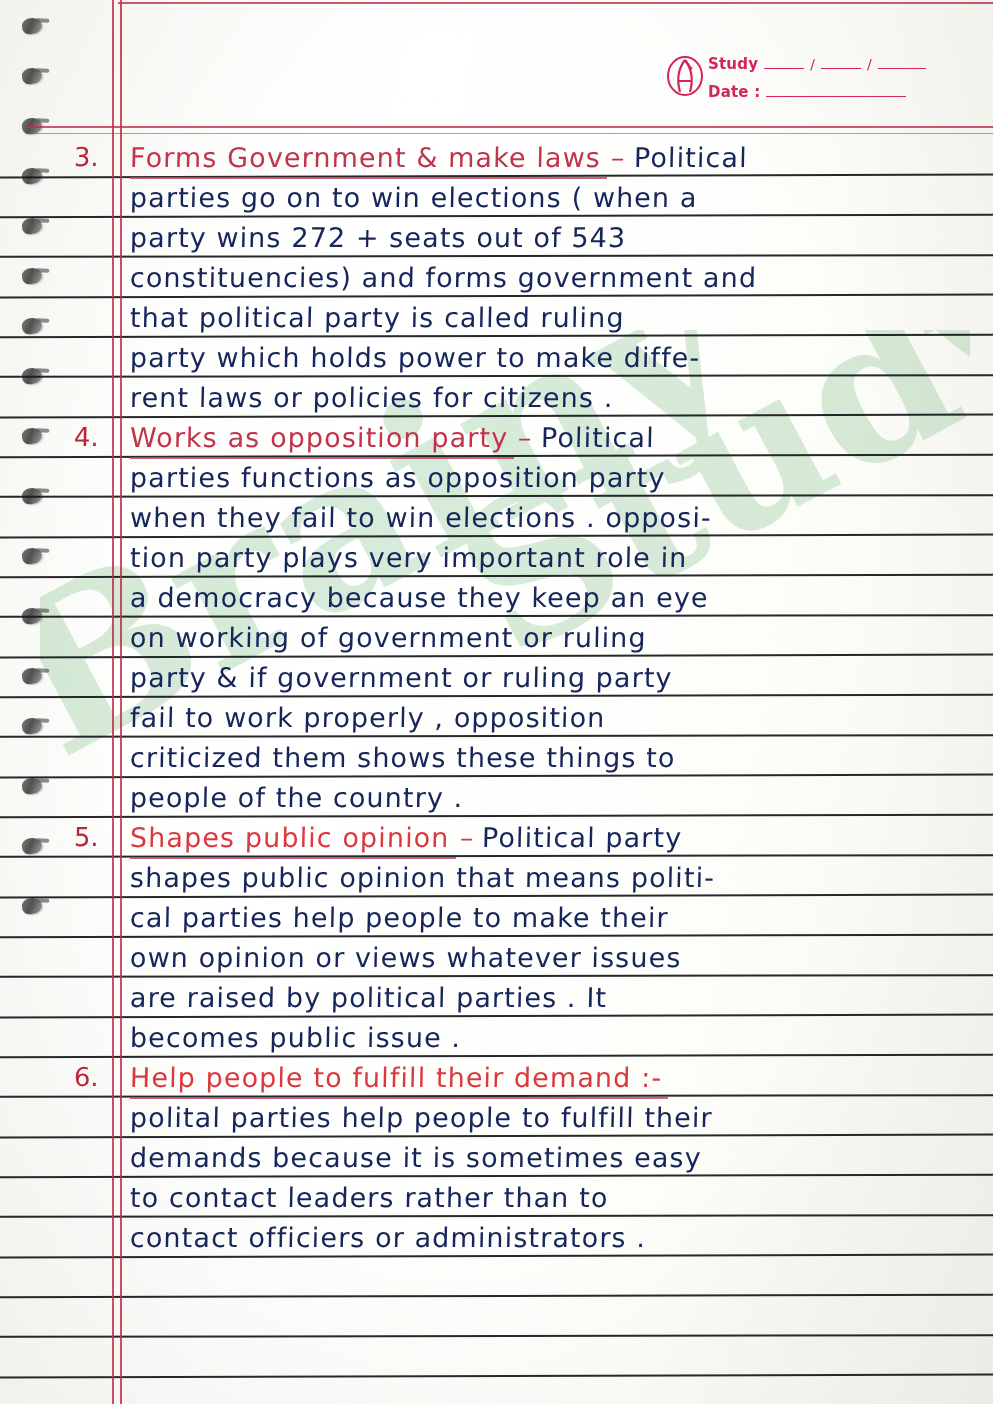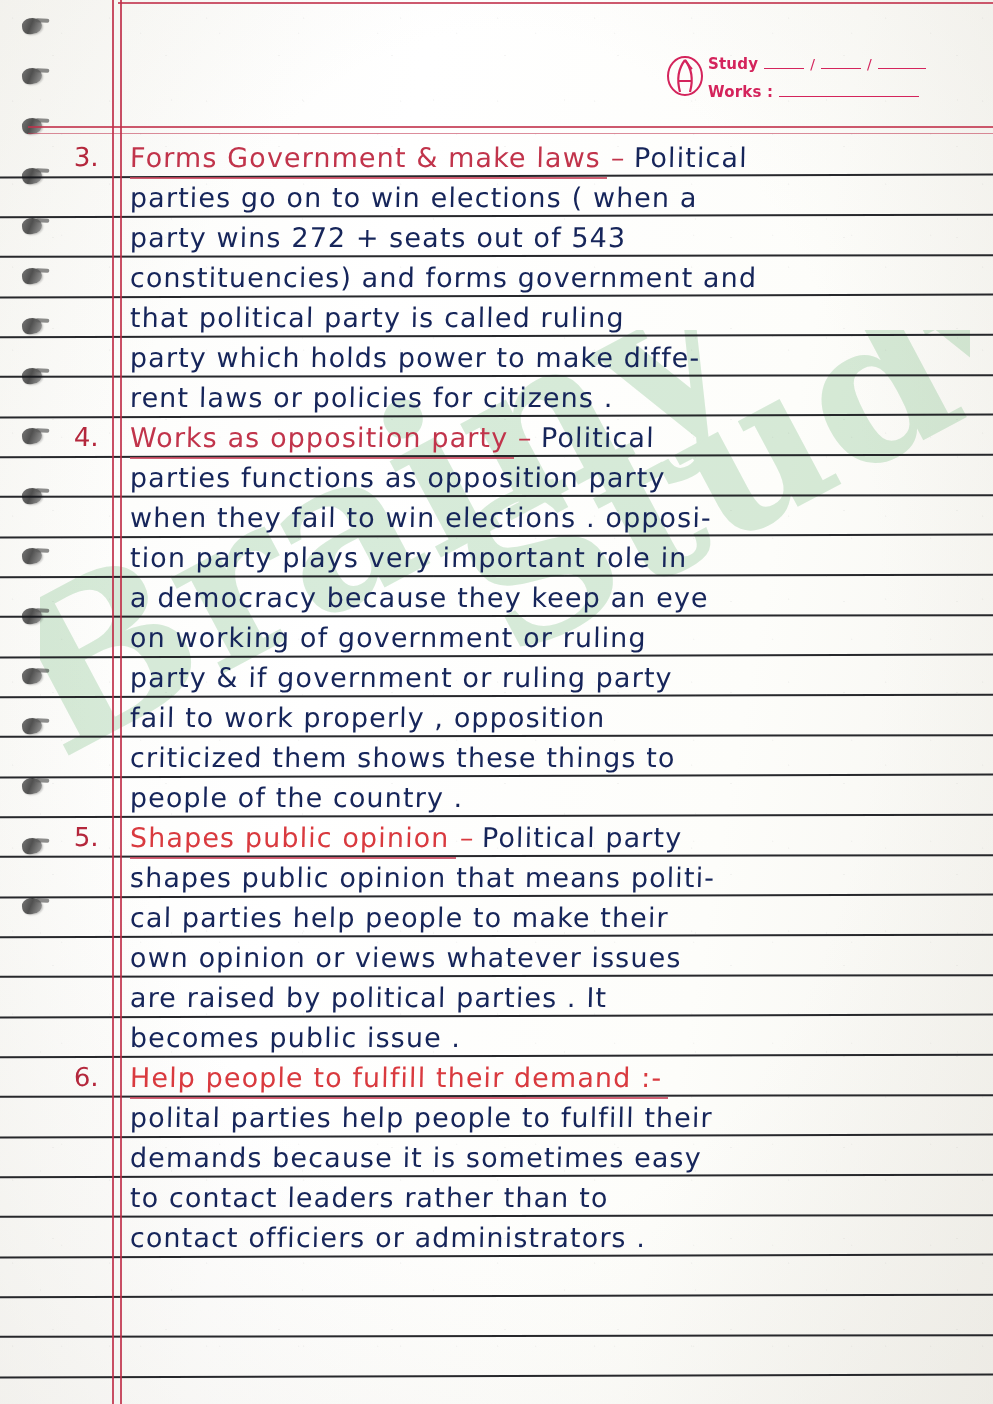--- a/index.html
+++ b/index.html
@@ -246,21 +246,21 @@
     </svg>
     <div class="stamp-row" style="left:42px; top:0px;">
       <span>Study</span>
       <span class="stamp-blank" style="width:40px"></span>
       <span class="slash">/</span>
       <span class="stamp-blank" style="width:40px"></span>
       <span class="slash">/</span>
       <span class="stamp-blank" style="width:48px"></span>
     </div>
     <div class="stamp-row" style="left:42px; top:28px;">
-      <span>Works :</span>
+      <span>Date :</span>
       <span class="stamp-blank" style="width:140px"></span>
     </div>
   </div>
 
   <div id="handwriting">
       <div class="hand num" style="left: 74px; top: 142px;">3.</div>
       <div class="hand red" style="left: 130px; top: 142px;">Forms Government &amp; make laws</div>
       <div class="heading-underline" style="left: 130px; top: 177px; width: 476.984px;"></div>
       <div class="hand red" style="left: 610.984px; top: 142px;">–</div>
       <div class="hand blue" style="left: 633.594px; top: 142px;">Political</div>

